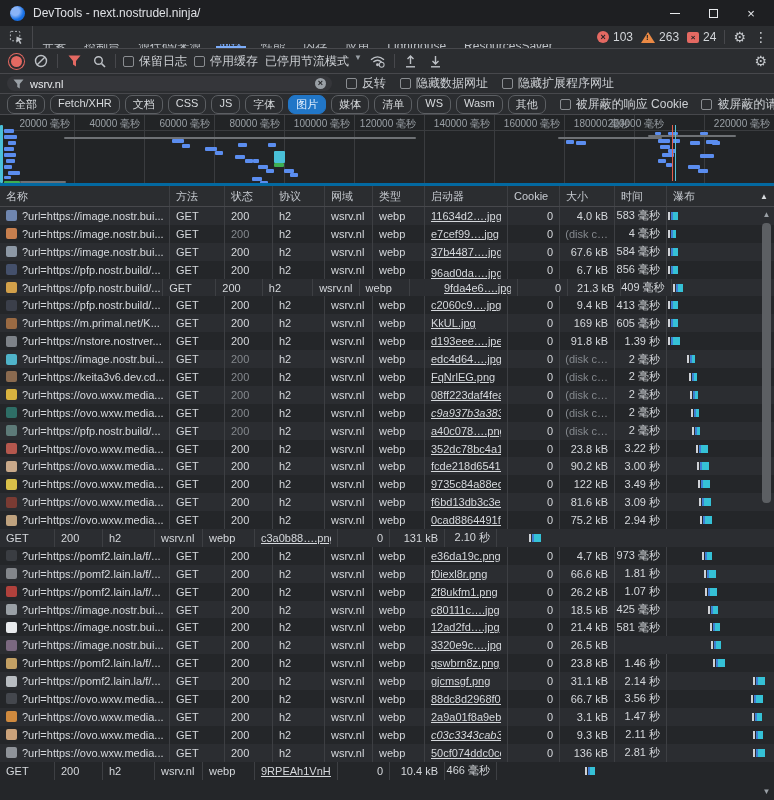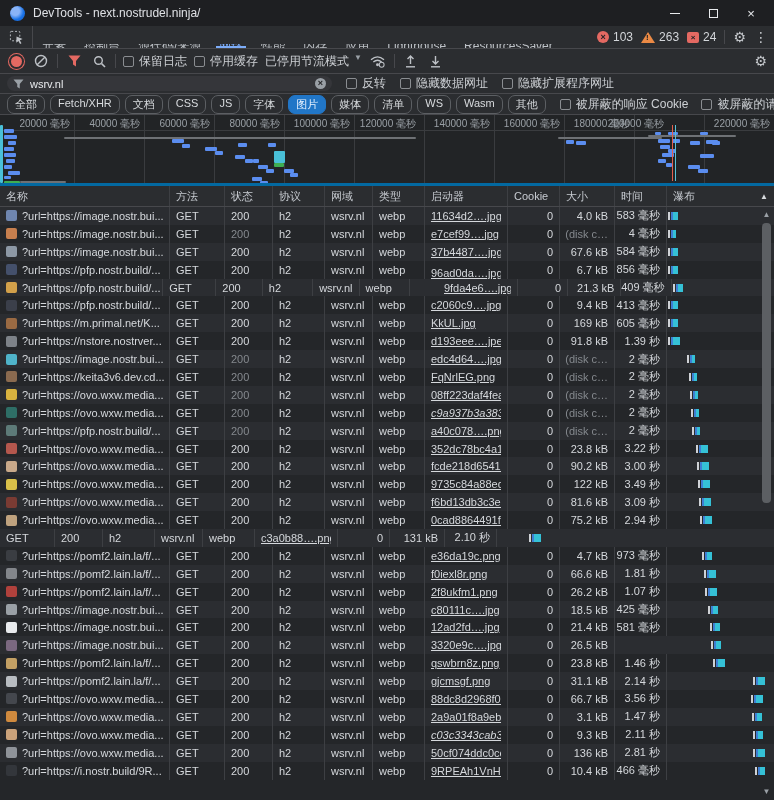--- a/index.html
+++ b/index.html
@@ -1574,24 +1574,20 @@
             <span>2.81 秒</span>
           </div>
           <div class="cell wfc" style="width: 107px;">
             <div class="wfbar" style="left: 86px;">
               <span class="wf-wait"></span>
               <span class="wf-main" style="width: 9px;"></span>
             </div>
           </div>
         </div>
         <div class="row">
-          <div class="cell" style="width: 170px;">
-            <span class="thumb" style="background: rgb(51, 54, 59);"></span>
-            <span>?url=https://i.nostr.build/9R...</span>
-          </div>
           <div class="cell" style="width: 55px;">
             <span>GET</span>
           </div>
           <div class="cell" style="width: 48px;">
             <span>200</span>
           </div>
           <div class="cell" style="width: 52px;">
             <span>h2</span>
           </div>
           <div class="cell" style="width: 48px;">

